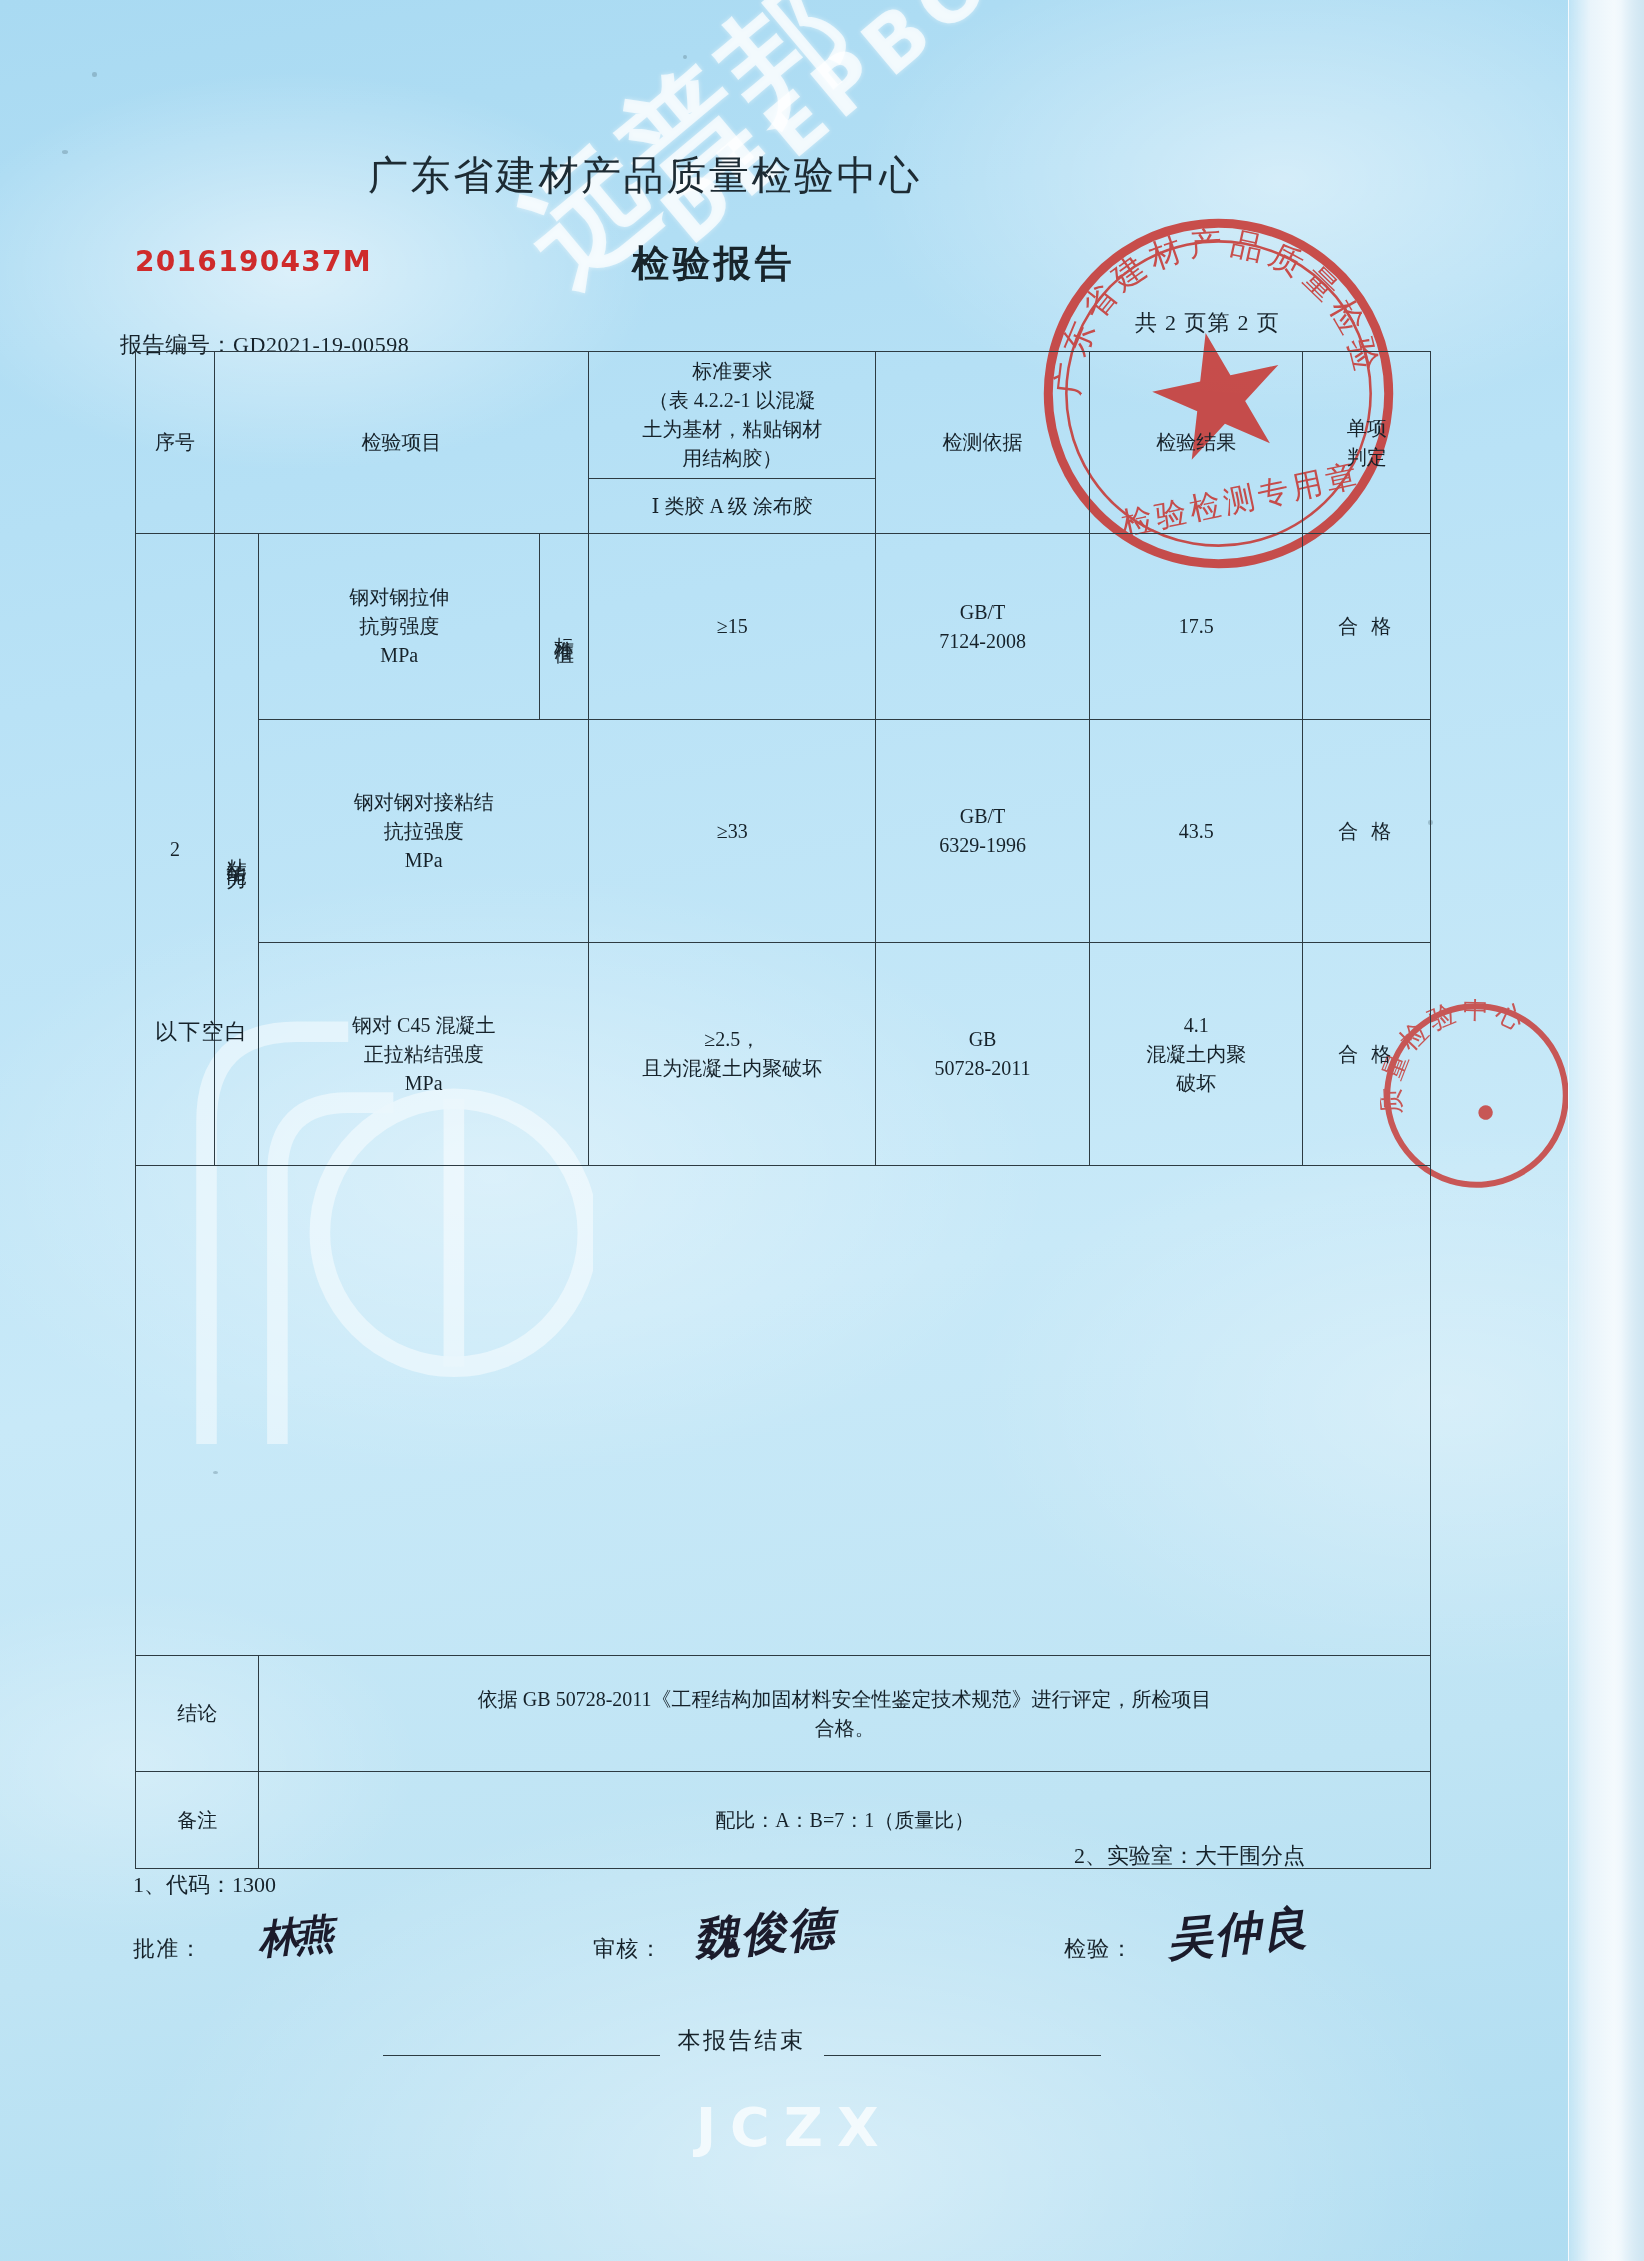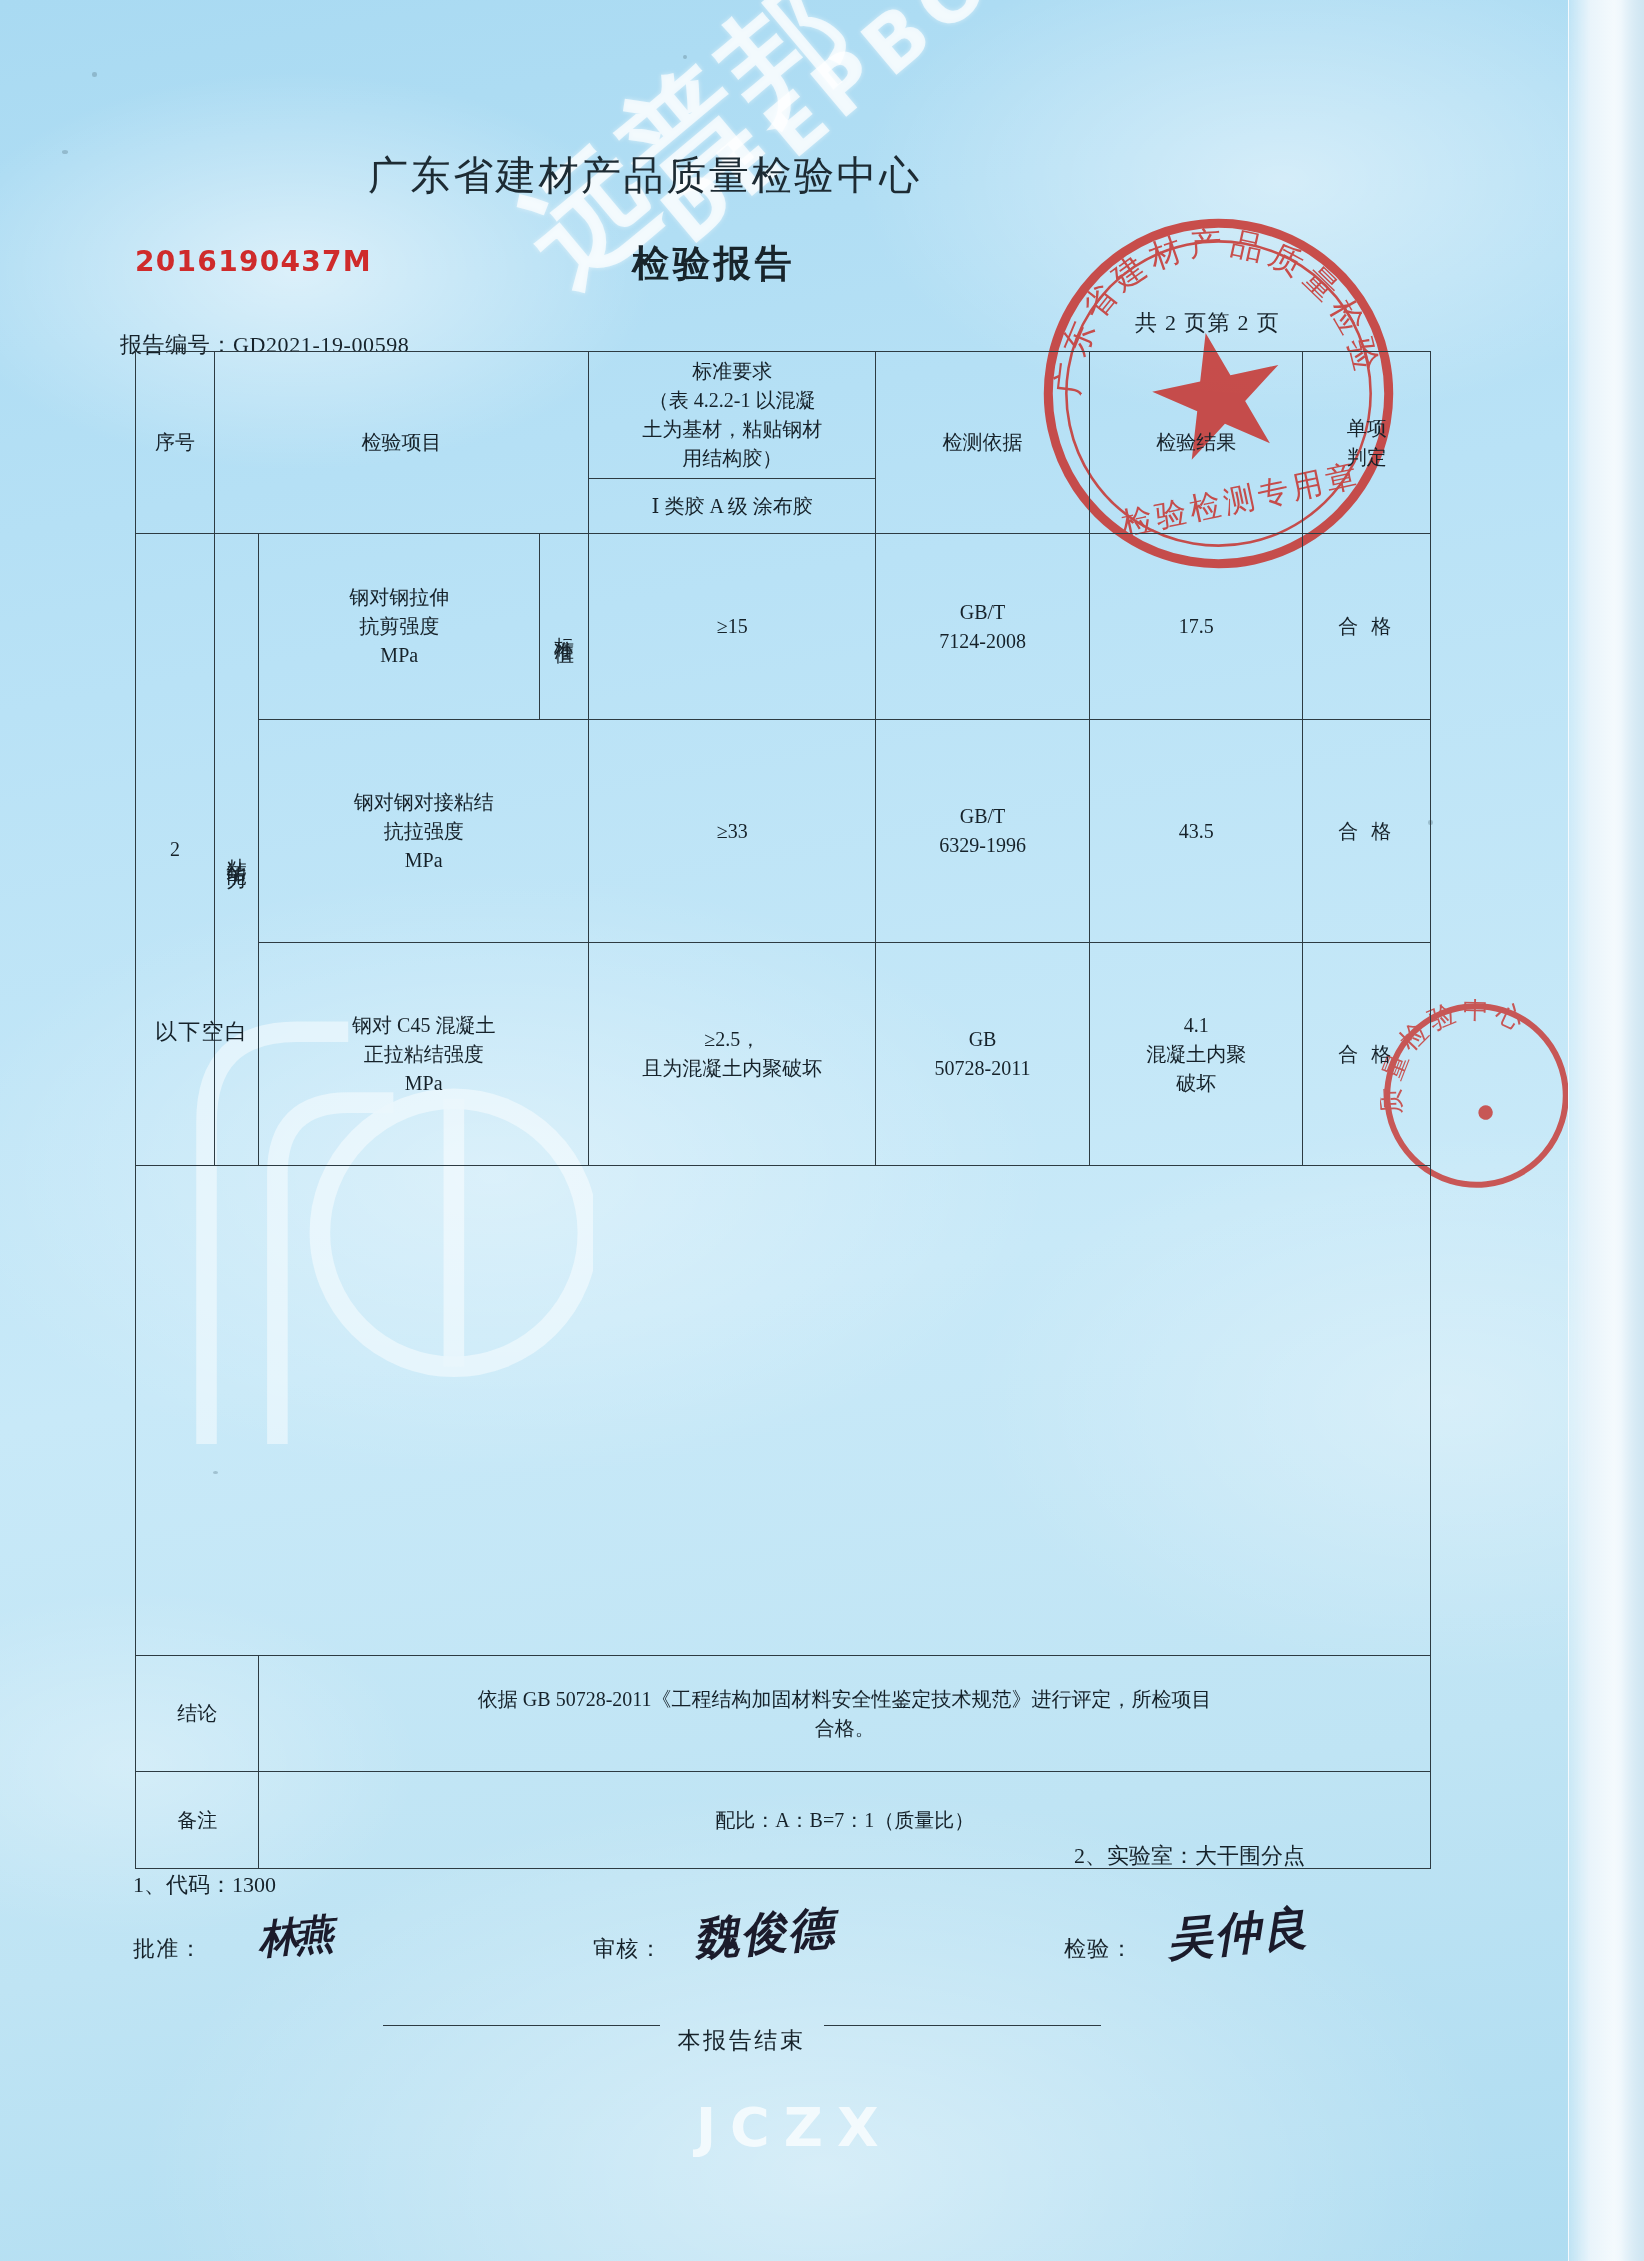--- a/index.html
+++ b/index.html
@@ -139,21 +139,21 @@
     position:absolute; font-family:"DejaVu Serif", serif;
     color:#1b1b2b; font-style:italic; font-weight:700;
     transform: rotate(-5deg);
   }
   #sig1 { left: 258px;  top: 1909px; font-size: 40px; letter-spacing:-3.9px; }
   #sig2 { left: 693px; top: 1903px; font-size: 46px; letter-spacing:1.3px; }
   #sig3 { left: 1167px; top: 1903px; font-size: 46px; letter-spacing:1.3px; }
 
   #end-wrap {
     position:absolute; left: 0; top: 2025px; width: 1483px;
-    display:flex; align-items:flex-start; justify-content:center; gap:18px;
+    display:flex; align-items:flex-end; justify-content:center; gap:18px;
   }
   #end-wrap .rule { height:1.3px; background:#2d3b42; width: 277px; }
   #end-text { font-size:23px; color:#16222a; letter-spacing:2.6px; }
 
   #jczx {
     position:absolute; left: 696px; top: 2096px;
     font-family:"DejaVu Sans", sans-serif; font-weight:700;
     font-size: 54px; letter-spacing: 14px;
     color: rgba(255,255,255,.72);
   }

